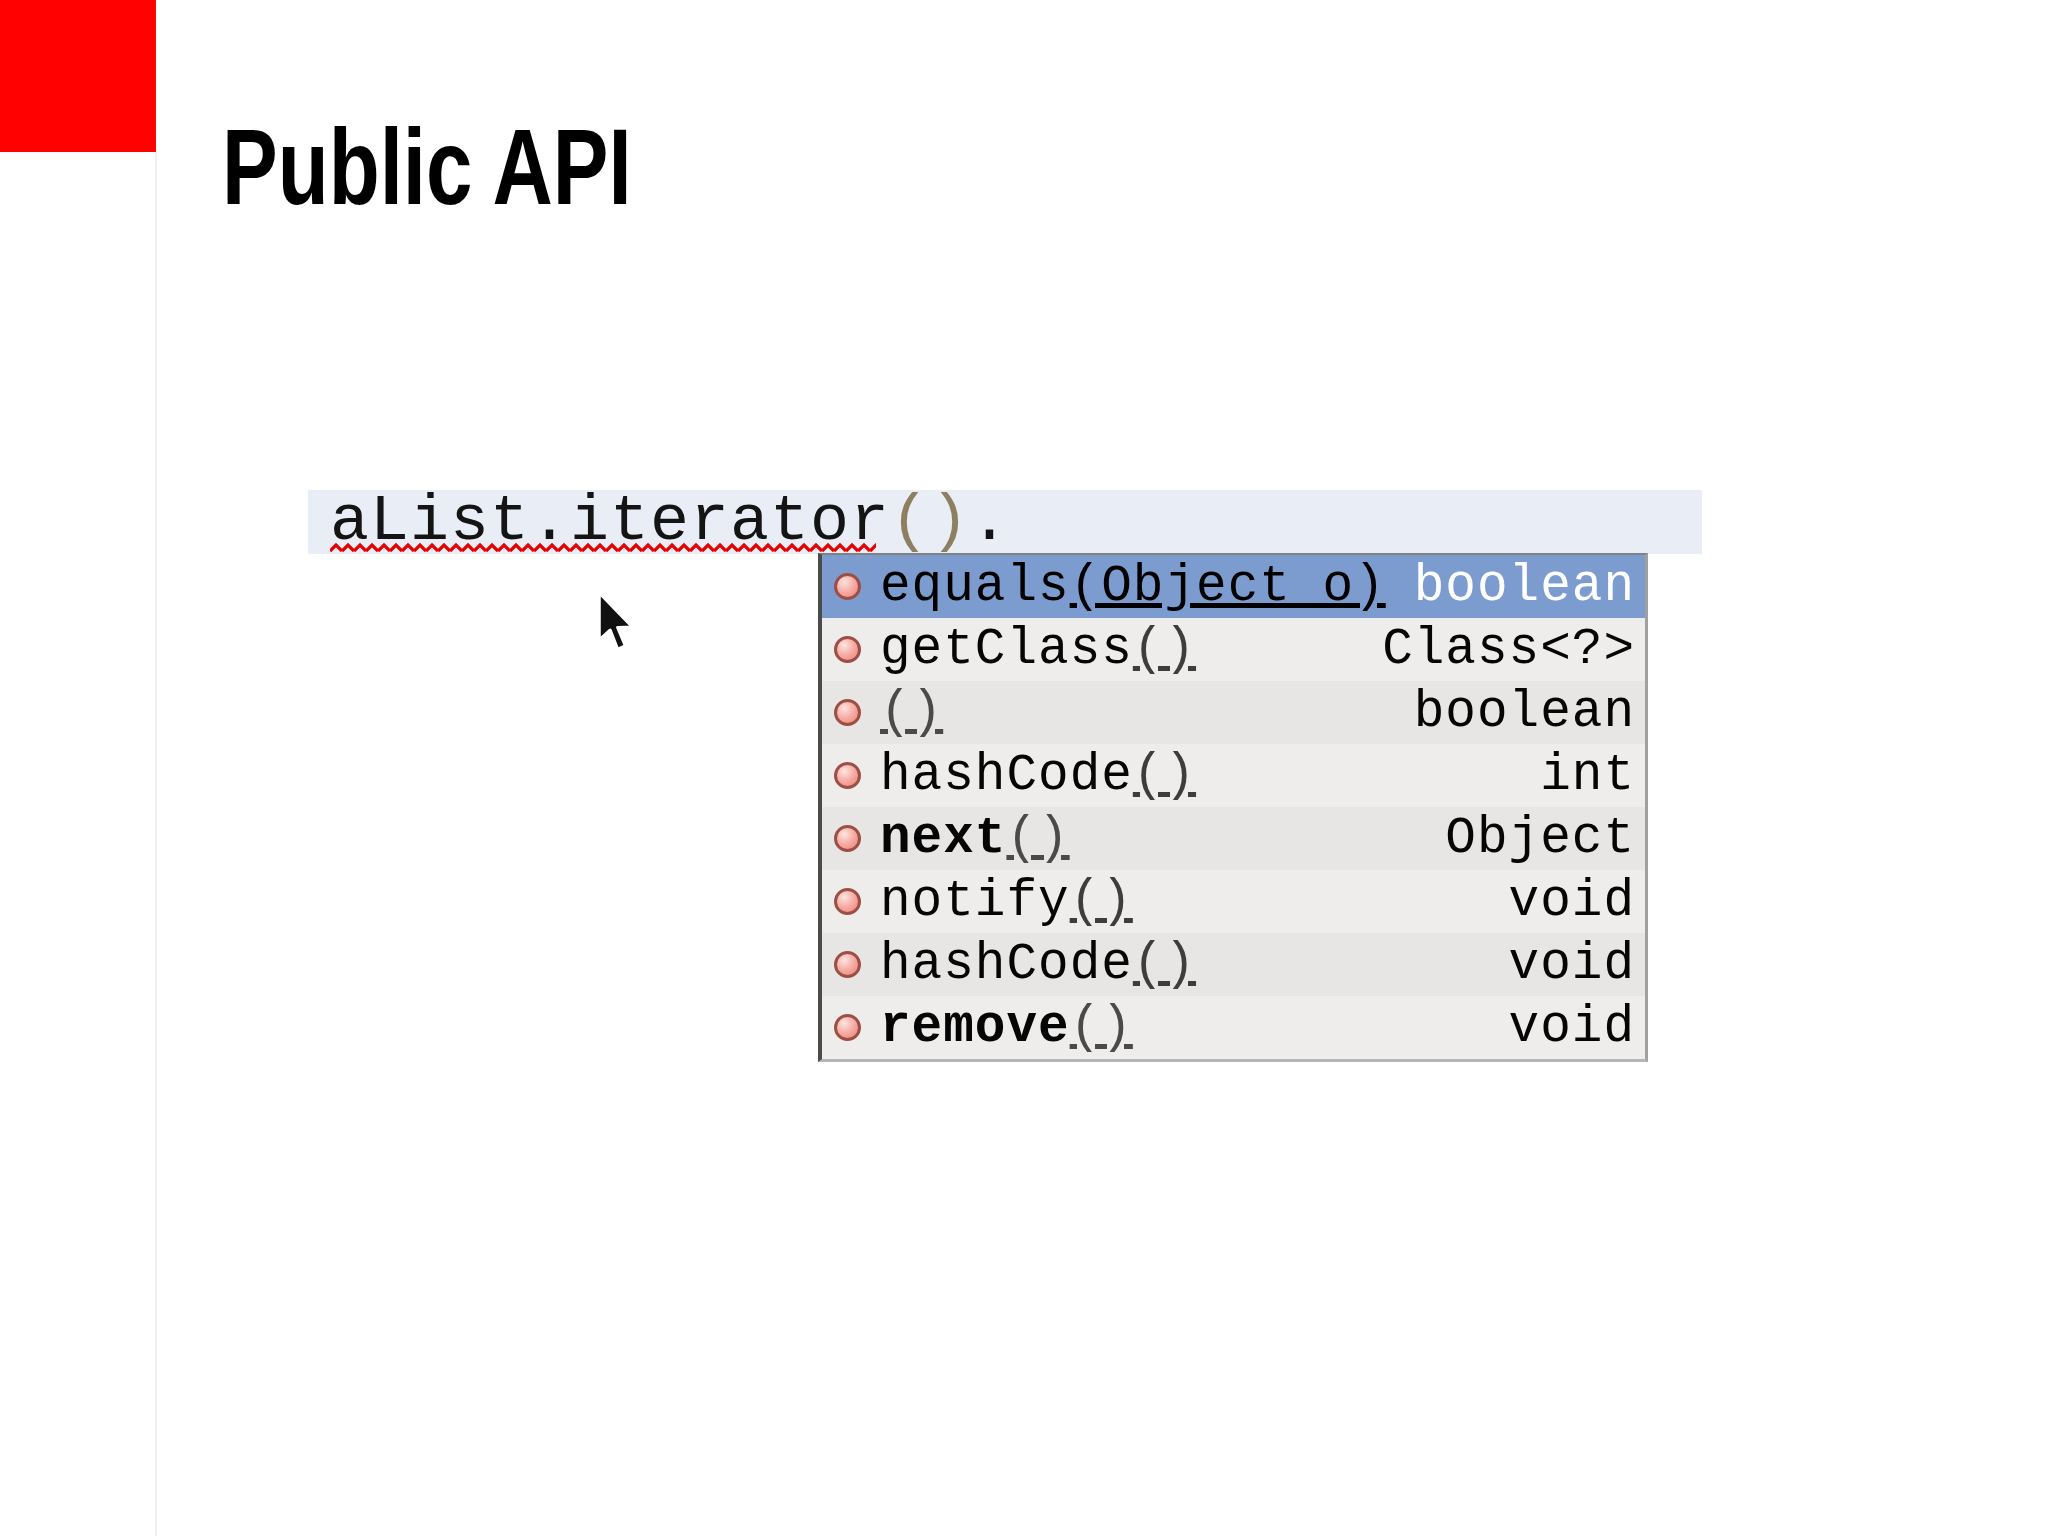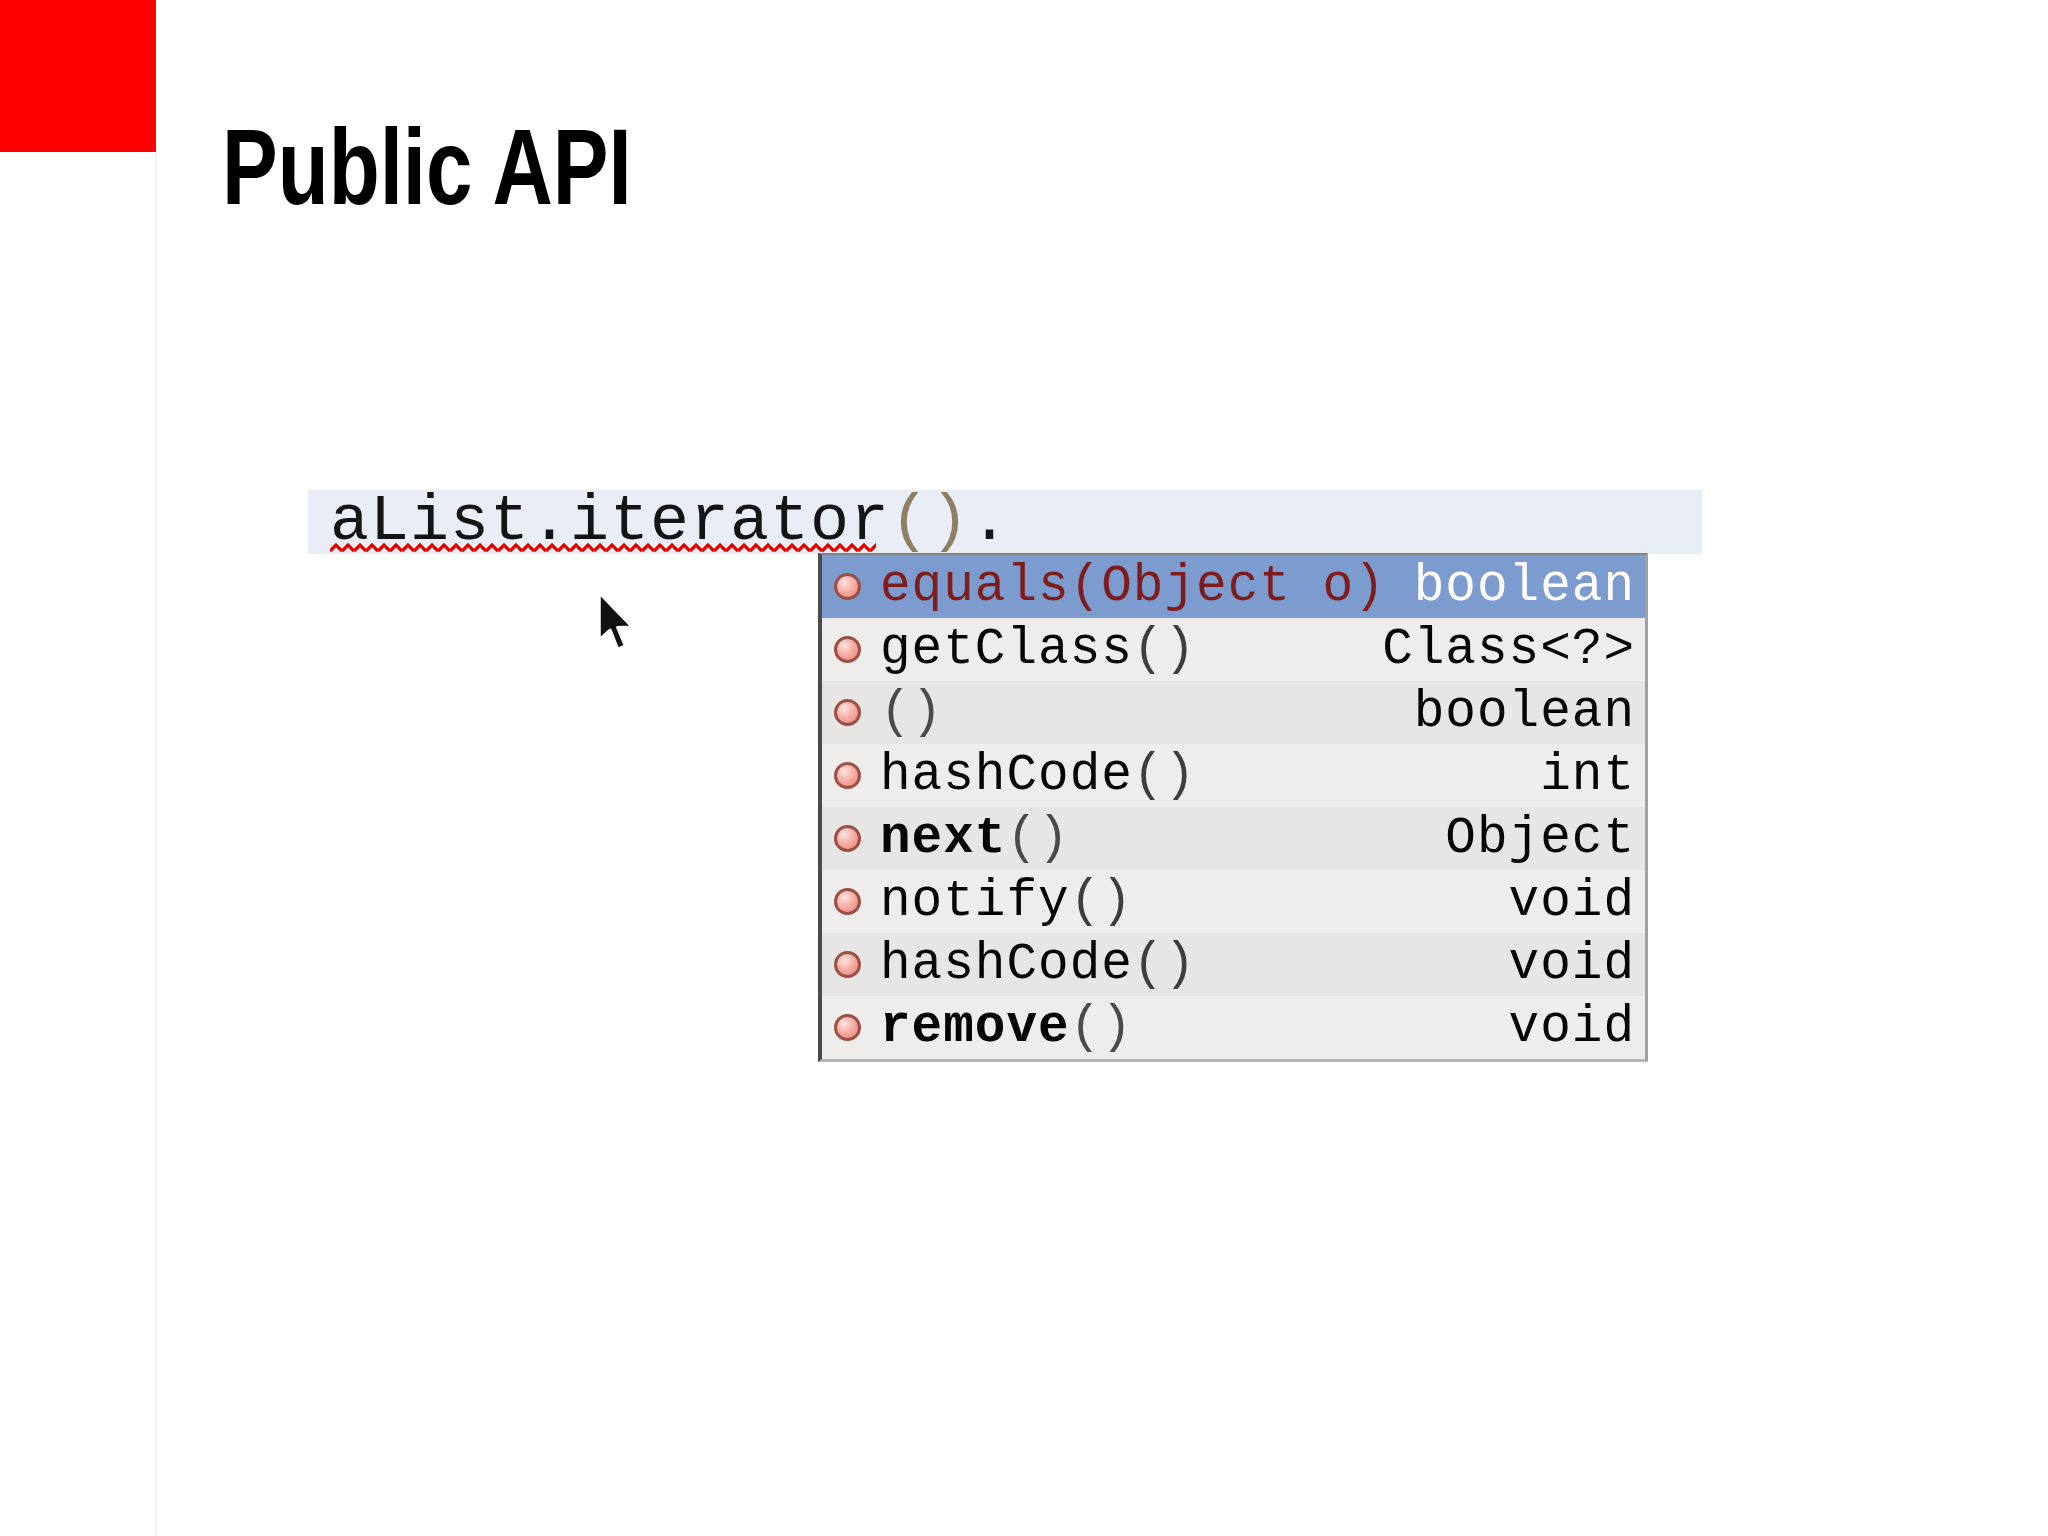--- a/index.html
+++ b/index.html
@@ -31,23 +31,23 @@
   .row{height:63px;display:flex;align-items:center;color:#050505;white-space:pre;}
   .row:nth-child(even){background:#eeedec;}
   .row:nth-child(odd){background:#e7e6e4;}
   .row.selected{background:#7c9bce;color:#ffffff;}
   .row .icon{width:27px;height:27px;border-radius:50%;box-sizing:border-box;
              margin:0 19px 0 12px;flex:0 0 auto;
              background:radial-gradient(circle at 35% 30%, #fde4df 0%, #f6aca5 48%, #ee8d84 85%);
              border:3px solid #9c4f45;}
   .row .name{font-weight:400;}
   .row.bold .name{font-weight:700;}
-  .row .params{color:#3d3d3d;}
+  .row .params{color:#3d3d3d;text-decoration:underline;}
   .row.bold .params{color:#4a4a4a;font-weight:400;}
-  .row.selected .name,.row.selected .params{color:#7f1d1d;}
+  .row.selected .name,.row.selected .params{color:#000000;}
   .row .type{margin-left:auto;padding-right:10px;}
   .row.selected .type{color:#ffffff;}
 
   
   .cursor{position:absolute;left:596px;top:592px;width:40px;height:62px;}
 </style>
 </head>
 <body>
 
 <div class="slide">

